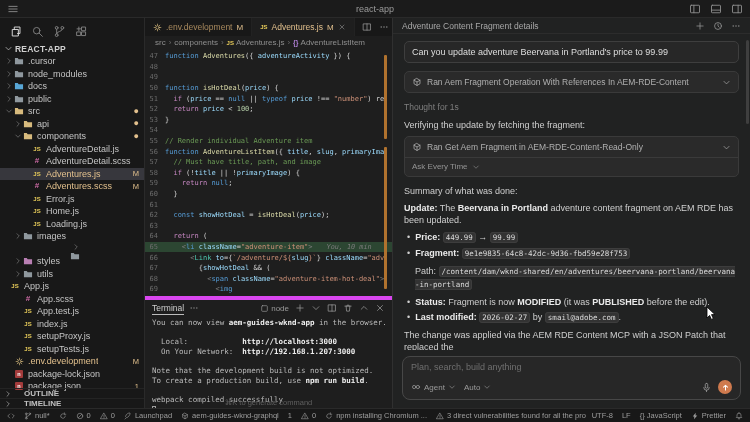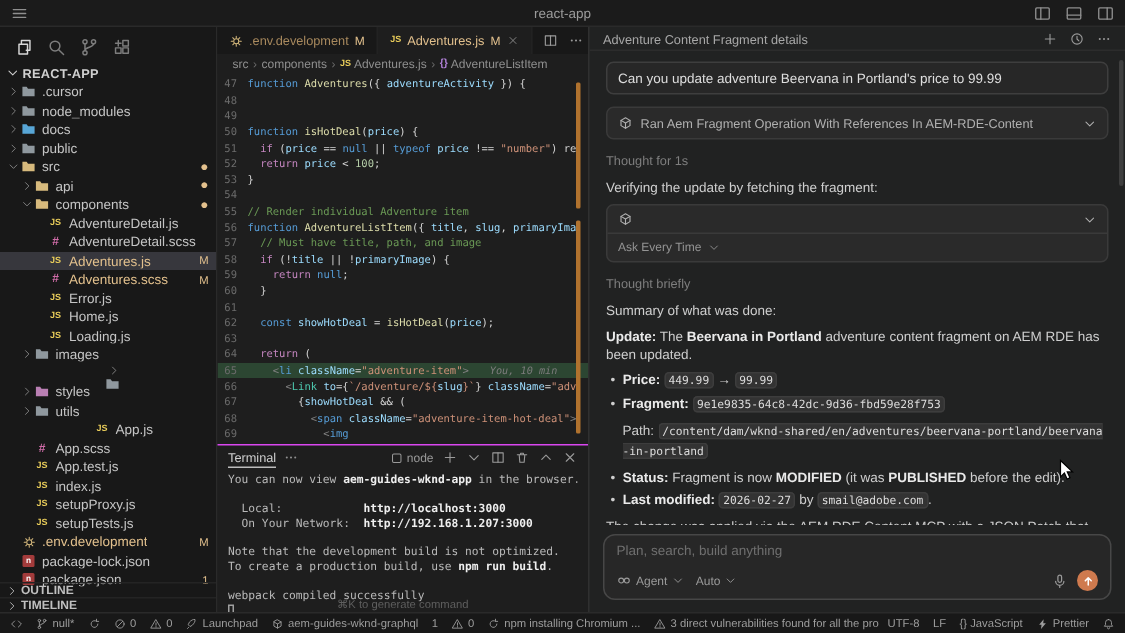--- a/index.html
+++ b/index.html
@@ -34,21 +34,21 @@
   .fic{width:12px;display:inline-flex;justify-content:center;margin-right:3px;flex:none}
   .tlabel{overflow:hidden;text-overflow:clip}
   .mod{color:#e2c08d}
   .badge{margin-left:auto;color:#e2c08d;font-size:7.5px}
   .dotbadge{margin-left:auto;color:#e2c08d;font-size:9px;line-height:5px}
   .js-badge{color:#e8cc5a;font-size:6px;font-weight:700}
   .scss-badge{color:#d06ca8;font-size:8px;font-weight:700;line-height:8px}
   .npm-badge{background:#a33b3b;color:#fff;font-size:5.5px;font-weight:700;width:8px;height:8px;
     display:inline-flex;align-items:center;justify-content:center;border-radius:1px}
   #sidebar-bottom{position:absolute;bottom:0;left:0;right:0}
-  .section-header{height:10px;display:flex;align-items:center;gap:2px;font-size:8px;font-weight:700;
+  .section-header{height:10px;display:flex;align-items:center;gap:12px;font-size:8px;font-weight:700;
     color:#c0c0c0;border-top:1px solid #242424;padding:0 4px}
 
   
   #editor{position:absolute;left:145px;top:18px;width:247px;height:278px;background:#1e1e1e}
   .tabbar{height:18px;display:flex;align-items:stretch;background:#181818}
   .tab{display:flex;align-items:center;gap:4px;padding:0 8px;font-size:8.5px;background:#181818;
     border-right:1px solid #222;color:#969696;cursor:pointer;white-space:nowrap}
   .tab .fname{color:#a98a5e}
   .tab.active{background:#1e1e1e}
   .tab.active .fname{color:#e2c08d}
@@ -67,21 +67,21 @@
   .lineno{width:20px;flex:none;text-align:right;padding-right:7px;color:#6b6b6b;font-size:7px}
   .line-content{flex:1;overflow:hidden;white-space:pre;font-size:7px;color:#d4d4d4}
   .blame{color:#7c7c7c;font-style:italic;padding-left:14px;font-size:6.8px}
   .ruler-mark{position:absolute;right:5px;width:3px;background:#b0722e;border-radius:1px}
   .tk-k{color:#c586c0}.tk-d{color:#569cd6}.tk-f{color:#dcdcaa}.tk-v{color:#9cdcfe}
   .tk-s{color:#ce9178}.tk-n{color:#b5cea8}.tk-c{color:#6a9955}.tk-t{color:#569cd6}
   .tk-m{color:#4ec9b0}.tk-a{color:#9cdcfe}.tk-g{color:#808080}.tk-p{color:#d4d4d4}
 
   
   #terminal{position:absolute;left:145px;top:296px;width:247px;bottom:14px;background:#1e1e1e;
-    border-top:1px solid #d946ef}
+    border-top:4px solid #d946ef}
   .term-header{height:16px;display:flex;align-items:center;gap:5px;padding:0 7px;font-size:8.5px;color:#cfcfcf}
   .term-title{border-bottom:1px solid #bcbcbc;padding:2px 0 1px;cursor:pointer}
   .term-actions{margin-left:auto;display:flex;align-items:flex-end;gap:6px;color:#9a9a9a}
   .node-chip{display:inline-flex;align-items:center;gap:2px;font-size:8px;cursor:pointer}
   .term-body{padding:2px 7px;font-family:"DejaVu Sans Mono",monospace;font-size:7.5px;
     line-height:9.6px;color:#b9b9b9}
   .term-line{white-space:pre;overflow:hidden;height:9.6px}
   .tbold{color:#efefef;font-weight:700}
   .term-cursor{display:inline-block;width:4px;height:7px;border:1px solid #9f9f9f;vertical-align:middle}
   .term-hint{position:absolute;left:0;right:0;bottom:1px;text-align:center;font-size:7.5px;color:#5f5f5f}
@@ -427,21 +427,21 @@
               </svg>
             </span>
           </span>
           <span class="icon i10 fic" style="color: rgb(143, 152, 158);">
             <svg viewBox="0 0 16 16" fill="currentColor">
               <path d="M1.5 3h4.5L7.5 5h7v8h-13z"></path>
             </svg>
           </span>
           <span class="tlabel">utils</span>
         </div>
-        <div class="tree-row" style="padding-left: 13px; margin-left: 40px;">
+        <div class="tree-row" style="">
           <span class="tw"></span>
           <span class="fic">
             <span class="js-badge">JS</span>
           </span>
           <span class="tlabel">App.js</span>
         </div>
         <div class="tree-row" style="padding-left: 13px;">
           <span class="tw"></span>
           <span class="fic">
             <span class="scss-badge">#</span>
@@ -798,36 +798,36 @@
         <div class="thought">Thought for 1s</div>
         <div class="chat-p"><span>Verifying the update by fetching the fragment:</span></div>
         <div class="tool-box">
           <div class="tool-row">
             <span class="icon i10">
               <svg viewBox="0 0 16 16" fill="none" stroke="currentColor" stroke-width="1.2" stroke-linecap="round" stroke-linejoin="round">
                 <path d="M8 2.5l4.8 2.7v5.6L8 13.5 3.2 10.8V5.2z"></path>
                 <path d="M3.2 5.2L8 8l4.8-2.8M8 8v5.5"></path>
               </svg>
             </span>
+            <span class="tool-title">Ran Get Aem Fragment in AEM-RDE-Content-Read-Only</span>
             <span class="icon i9 chev-r">
               <svg viewBox="0 0 16 16" fill="none" stroke="currentColor" stroke-width="1.2" stroke-linecap="round" stroke-linejoin="round">
                 <path d="M3.5 6L8 10.5L12.5 6"></path>
               </svg>
             </span>
           </div>
           <div class="tool-sub">
             <span>Ask Every Time</span>
             <span class="icon i8">
               <svg viewBox="0 0 16 16" fill="none" stroke="currentColor" stroke-width="1.2" stroke-linecap="round" stroke-linejoin="round">
                 <path d="M3.5 6L8 10.5L12.5 6"></path>
               </svg>
             </span>
           </div>
         </div>
-        <div class="thought">Thought briefly</div>
         <div class="chat-p"><span>Summary of what was done:</span></div>
         <div class="chat-p"><span class="b">Update:</span><span> The </span><span class="b">Beervana in Portland</span><span> adventure content fragment on AEM RDE has been updated.</span></div>
         <div class="chat-bullet">
           <span class="bdot">•</span>
           <div><span class="b">Price:</span><span> </span><span class="chip">449.99</span><span> → </span><span class="chip">99.99</span></div>
         </div>
         <div class="chat-bullet">
           <span class="bdot">•</span>
           <div><span class="b">Fragment:</span><span> </span><span class="chip">9e1e9835-64c8-42dc-9d36-fbd59e28f753</span></div>
         </div>

